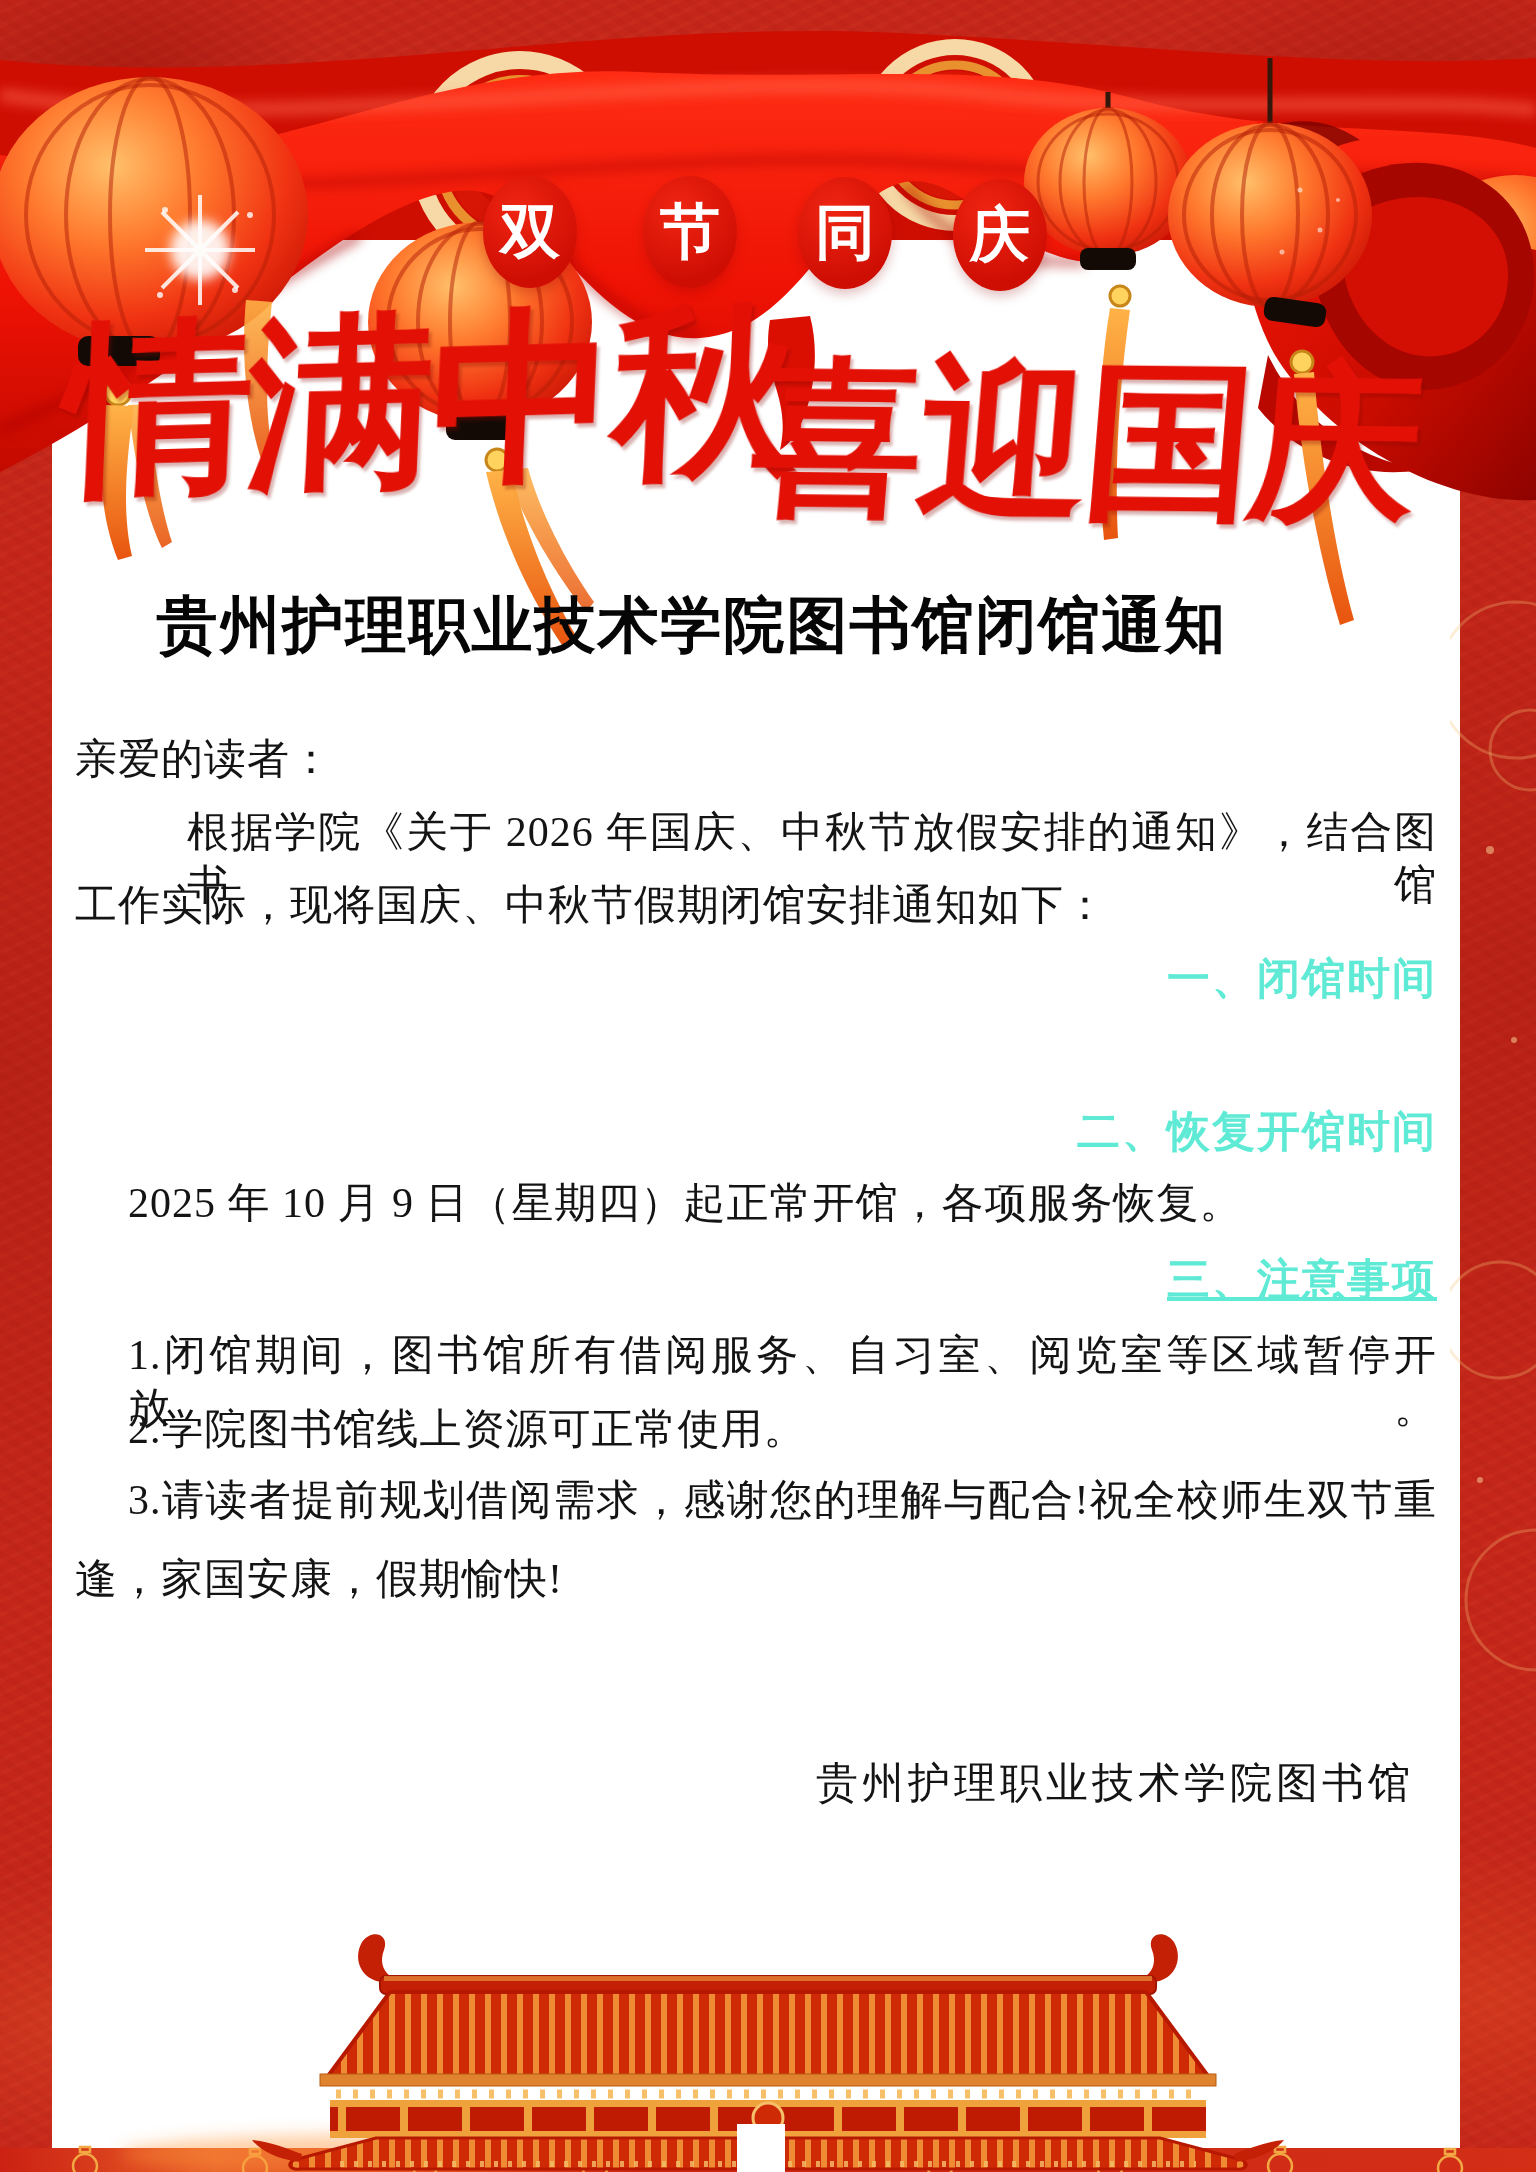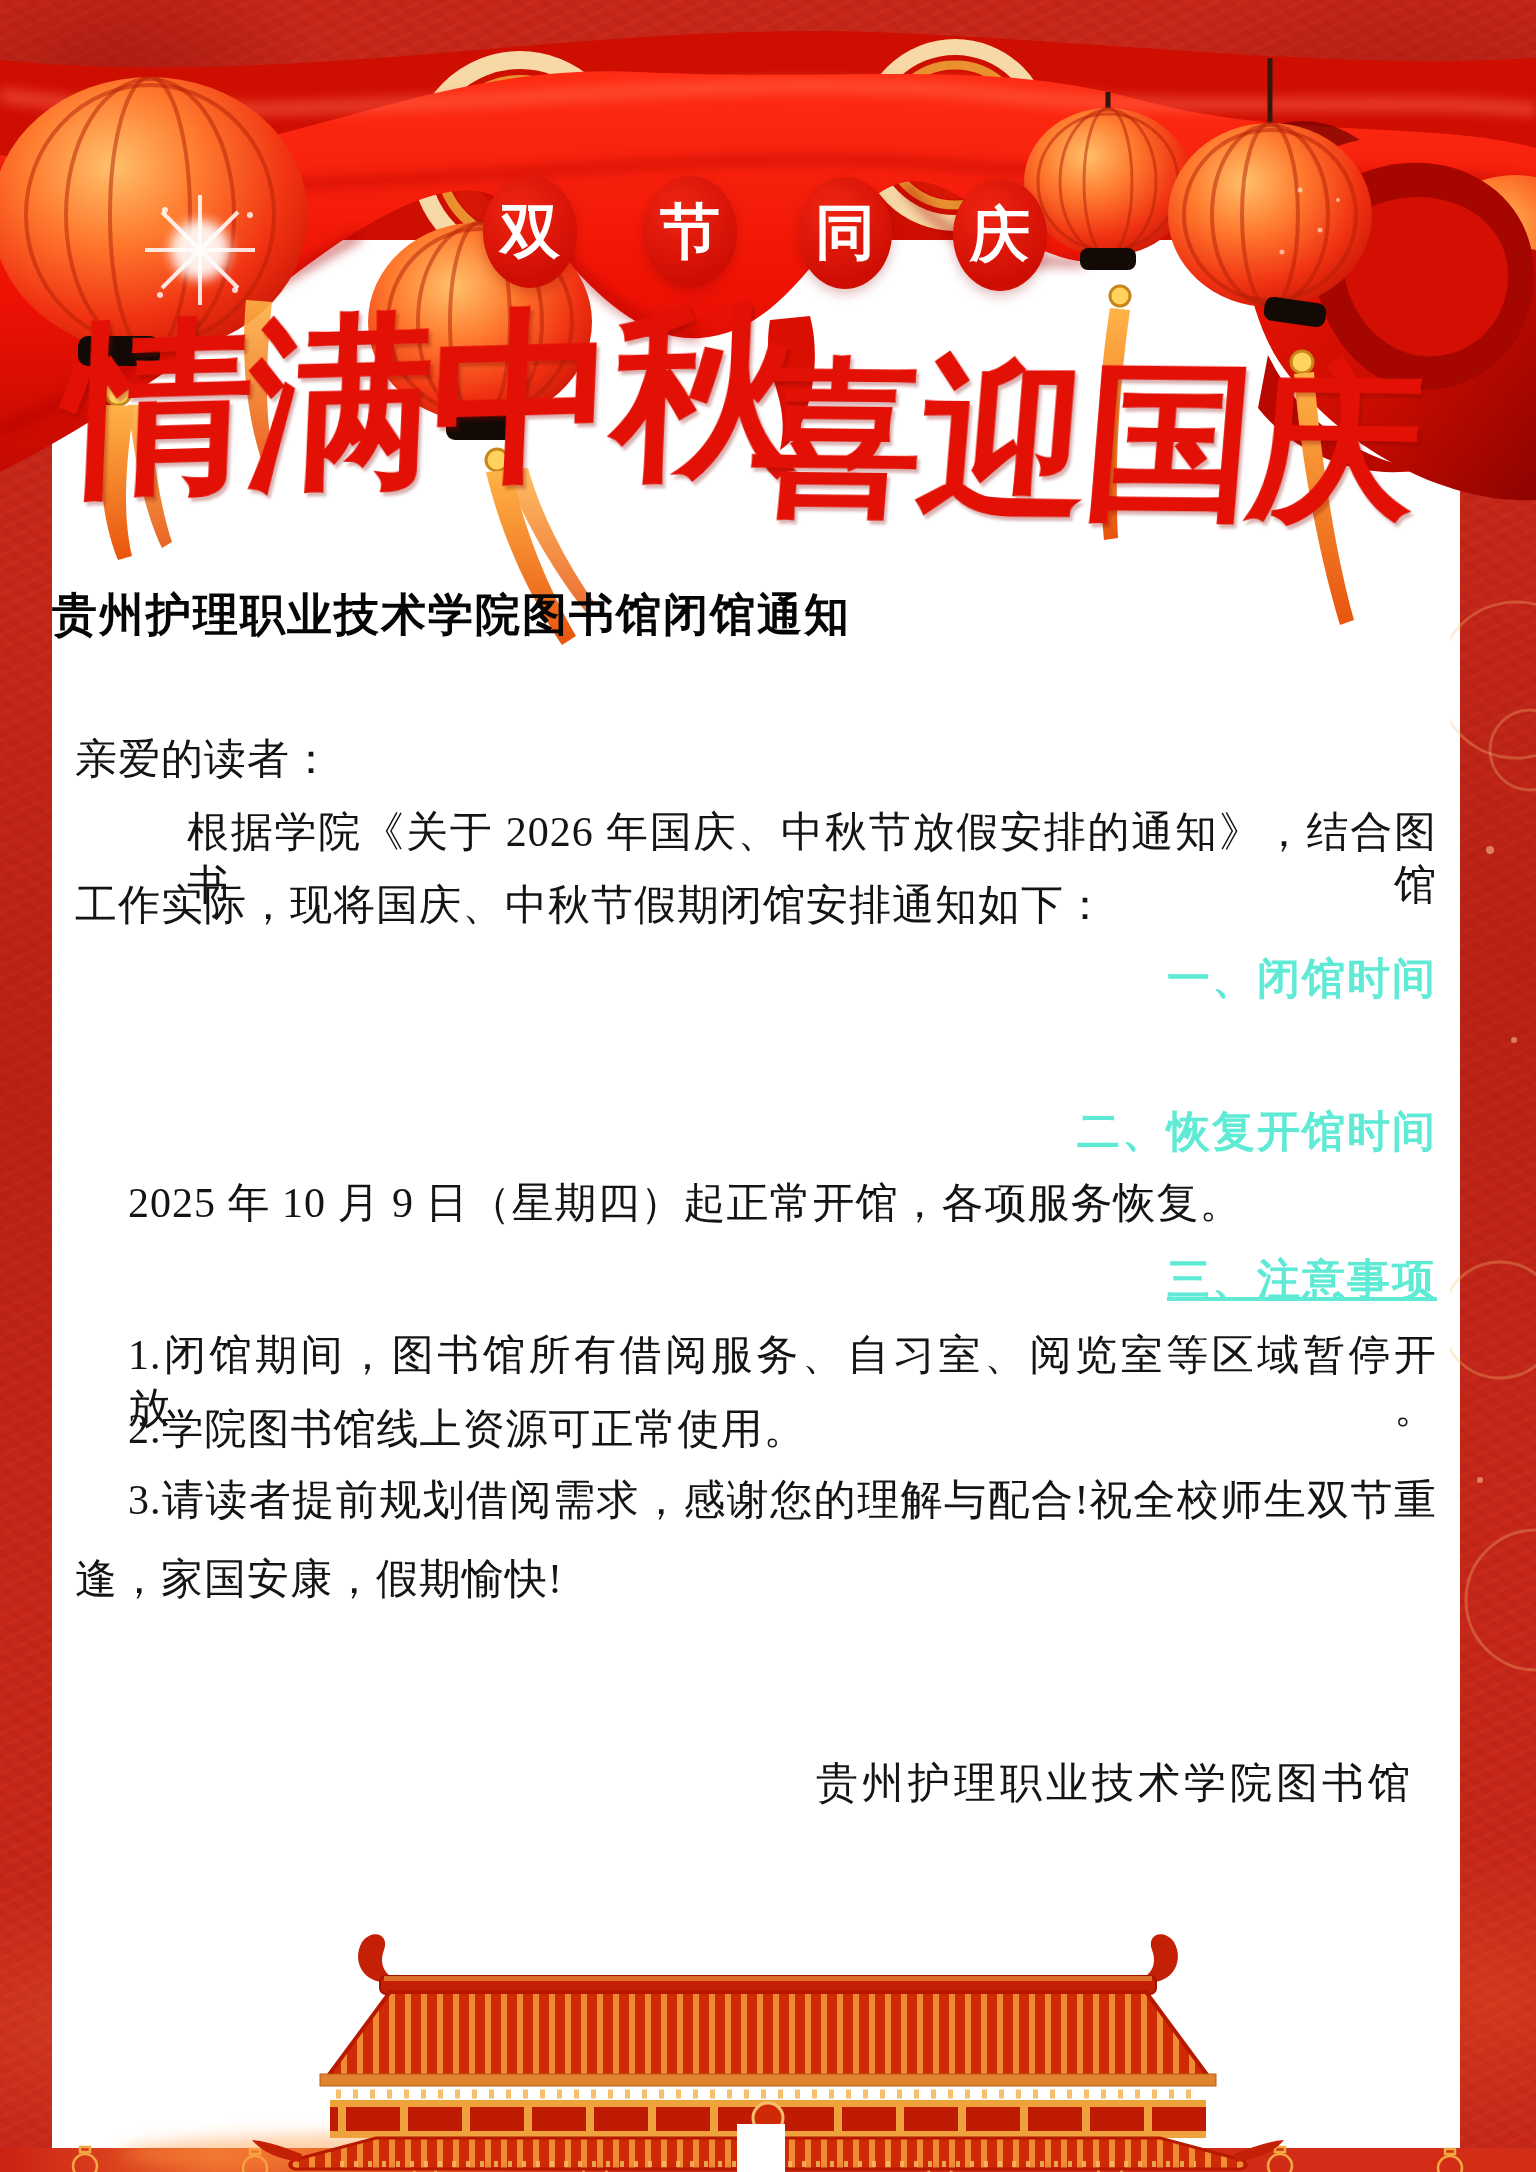--- a/index.html
+++ b/index.html
@@ -30,22 +30,22 @@
     color:#fff;font-family:"Liberation Sans","DejaVu Sans",sans-serif;
     font-weight:700;font-size:60px;box-shadow:0 5px 12px rgba(140,0,0,.25);z-index:6;}
 
   
   .callig{position:absolute;color:#e31006;font-weight:900;white-space:nowrap;z-index:7;
     text-shadow:3px 4px 3px rgba(130,5,0,.3);transform-origin:left top;}
   .callig1{left:72px;top:288px;font-size:186px;letter-spacing:-4px;transform:rotate(-1.6deg) skewX(-4deg);}
   .callig2{left:762px;top:326px;font-size:170px;letter-spacing:-4px;transform:rotate(.6deg) skewX(-4deg);}
 
   
-  .ttl{position:absolute;left:52px;top:585px;width:1280px;z-index:5;
-    font-size:45px;font-weight:700;color:#060606;letter-spacing:2px;white-space:nowrap;}
+  .ttl{position:absolute;left:52px;top:585px;width:1280px;text-align:center;z-index:5;
+    font-size:61px;font-weight:700;color:#060606;letter-spacing:2px;white-space:nowrap;}
   .ln{position:absolute;left:75px;width:1362px;font-size:42px;color:#141414;
     letter-spacing:1px;z-index:5;line-height:1.25;}
   .ln.nowrap{white-space:nowrap;}
   .ln.just{text-align:justify;text-align-last:justify;}
   .ln.ind2{padding-left:112px;width:1250px;}
   .ln.ind1{left:128px;width:1309px;}
   .hd{font-family:"Liberation Sans","DejaVu Sans",sans-serif;font-weight:700;font-size:43px;
     letter-spacing:2px;color:#5eead4;text-align:right;}
   .sig{position:absolute;font-size:42px;color:#141414;letter-spacing:4px;white-space:nowrap;z-index:5;}
   .sig-org{top:1755px;right:122px;}

